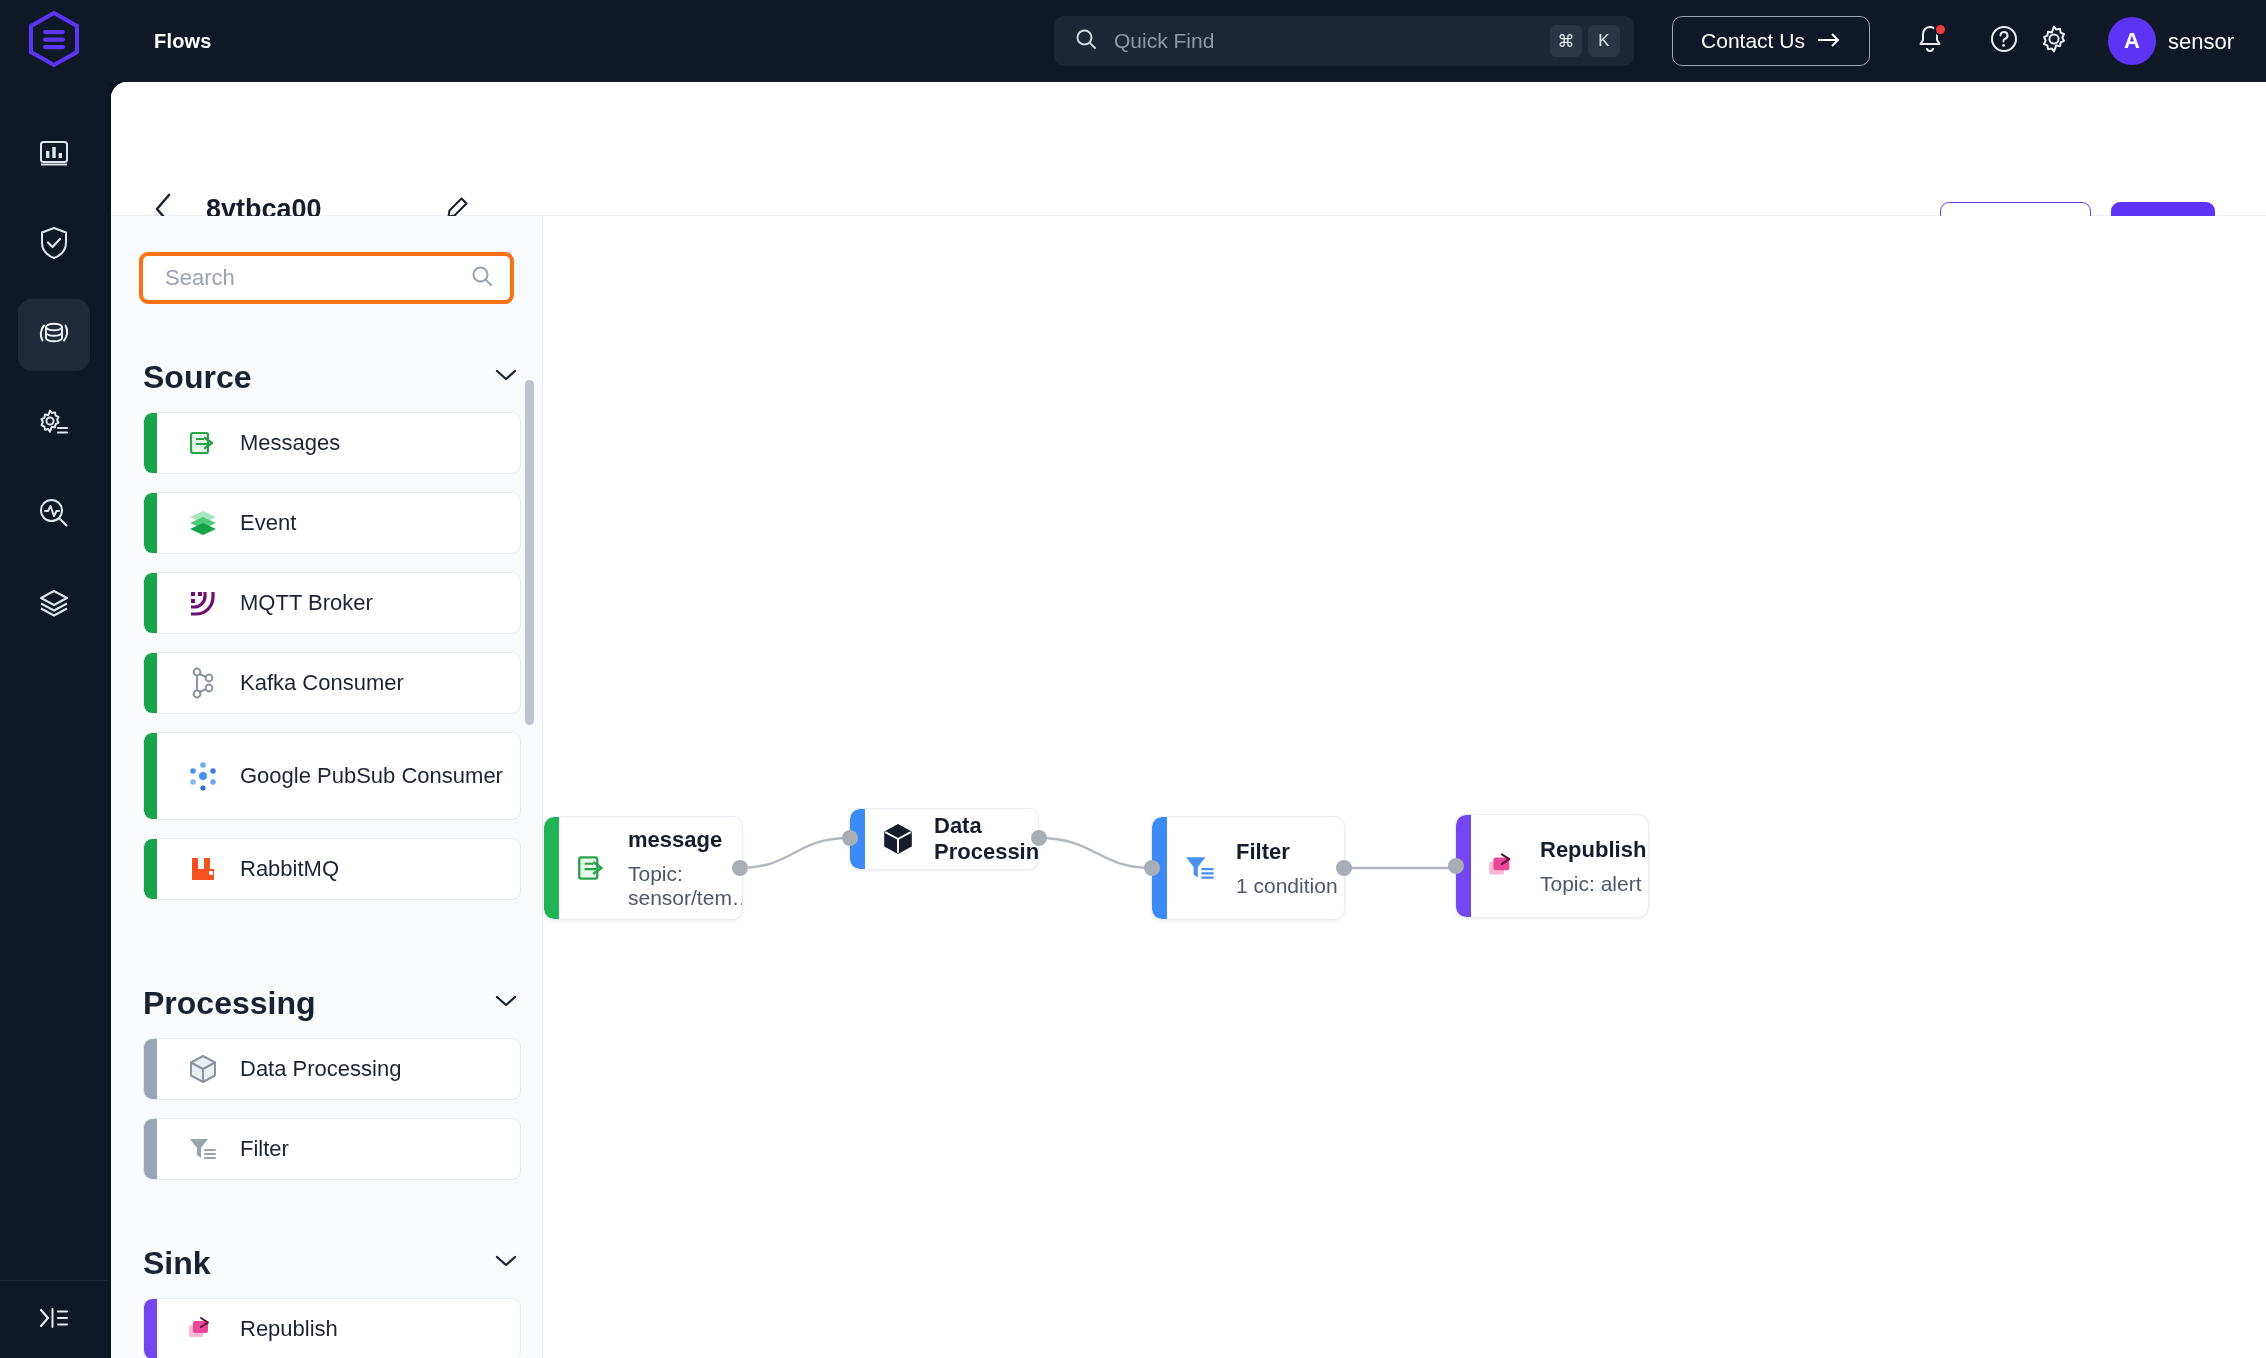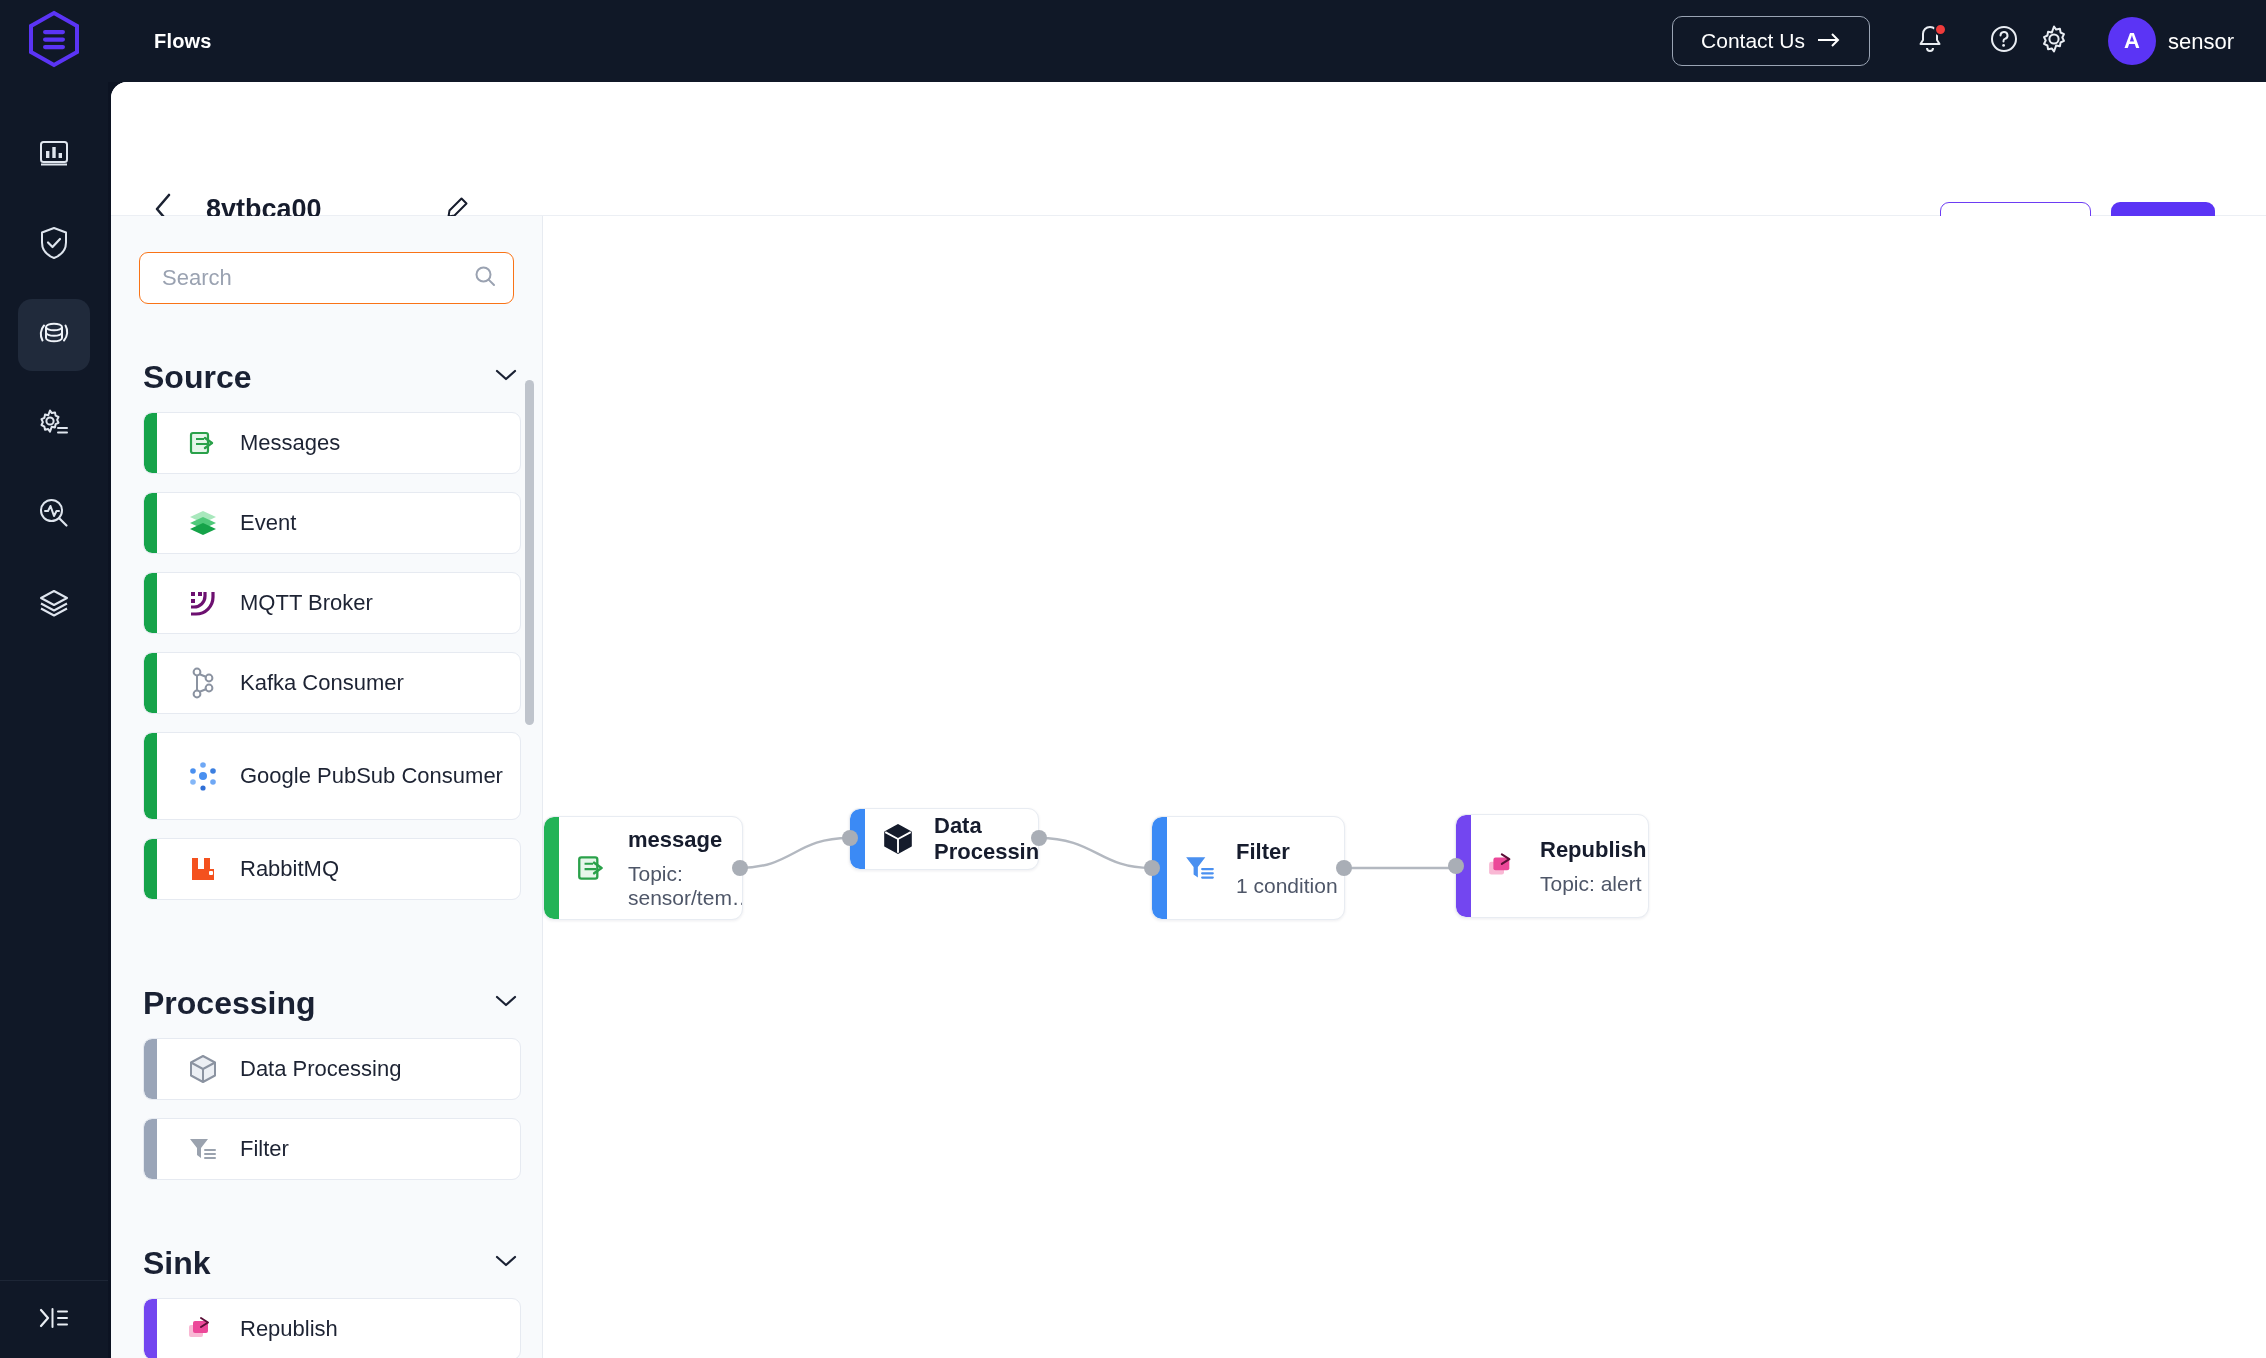--- a/index.html
+++ b/index.html
@@ -96,21 +96,21 @@
   .btn-outline { border: 1.5px solid #6d3df3; color: #5b34f5; background: #fff; }
   .btn-primary { background: #5b34f5; color: #ffffff; border: none; }
 
   
   .palette {
     position: absolute; left: 0; top: 134px; width: 432px; height: 1142px;
     background: #f8fafc; border-right: 1px solid #e7ebf1; overflow: hidden;
   }
   .search-box {
     position: absolute; left: 28px; top: 36px; width: 375px; height: 52px;
-    background: #ffffff; border: 1px solid #f97316; border-radius: 9px;
+    background: #ffffff; border: 4px solid #f97316; border-radius: 9px;
     display: flex; align-items: center; padding: 0 16px 0 22px;
   }
   .search-ph { flex: 1; color: #9aa2b1; font-size: 22px; }
   .scroll-track {
     position: absolute; right: 4px; top: 82px; width: 10px; height: 1054px;
   }
   .scroll-thumb {
     position: absolute; right: 4px; top: 82px; width: 9px; height: 345px;
     background: #bfc4cc; border-radius: 5px;
   }
@@ -165,20 +165,31 @@
         <svg width="54" height="58" viewBox="0 0 54 58">
           <path d="M27 3 L50 16 L50 42 L27 55 L4 42 L4 16 Z" fill="none" stroke="#5b34f5" stroke-width="4"></path>
           <rect x="16" y="20" width="22" height="4.2" rx="2.1" fill="#5b34f5"></rect>
           <rect x="16" y="27.5" width="22" height="4.2" rx="2.1" fill="#5b34f5"></rect>
           <rect x="16" y="35" width="22" height="4.2" rx="2.1" fill="#5b34f5"></rect>
         </svg>
       </span>
     </div>
     <div class="app-title">Flows</div>
 
+    <div class="quickfind">
+      <span>
+        <svg width="24" height="24" viewBox="0 0 24 24">
+            <circle cx="10.5" cy="10.5" r="7" fill="none" stroke="#cfd6e0" stroke-width="2"></circle>
+            <line x1="15.6" y1="15.6" x2="21" y2="21" stroke="#cfd6e0" stroke-width="2" stroke-linecap="round"></line>
+          </svg>
+      </span>
+      <span class="qf-text">Quick Find</span>
+      <span class="kbd">⌘</span>
+      <span class="kbd">K</span>
+    </div>
 
     <div class="contact-btn">
       <span>Contact Us</span>
       <span>
         <svg width="24" height="16" viewBox="0 0 24 16">
             <line x1="1" y1="8" x2="21" y2="8" stroke="#ffffff" stroke-width="2"></line>
             <polyline points="15,2 21,8 15,14" fill="none" stroke="#ffffff" stroke-width="2"></polyline>
           </svg>
       </span>
     </div>

